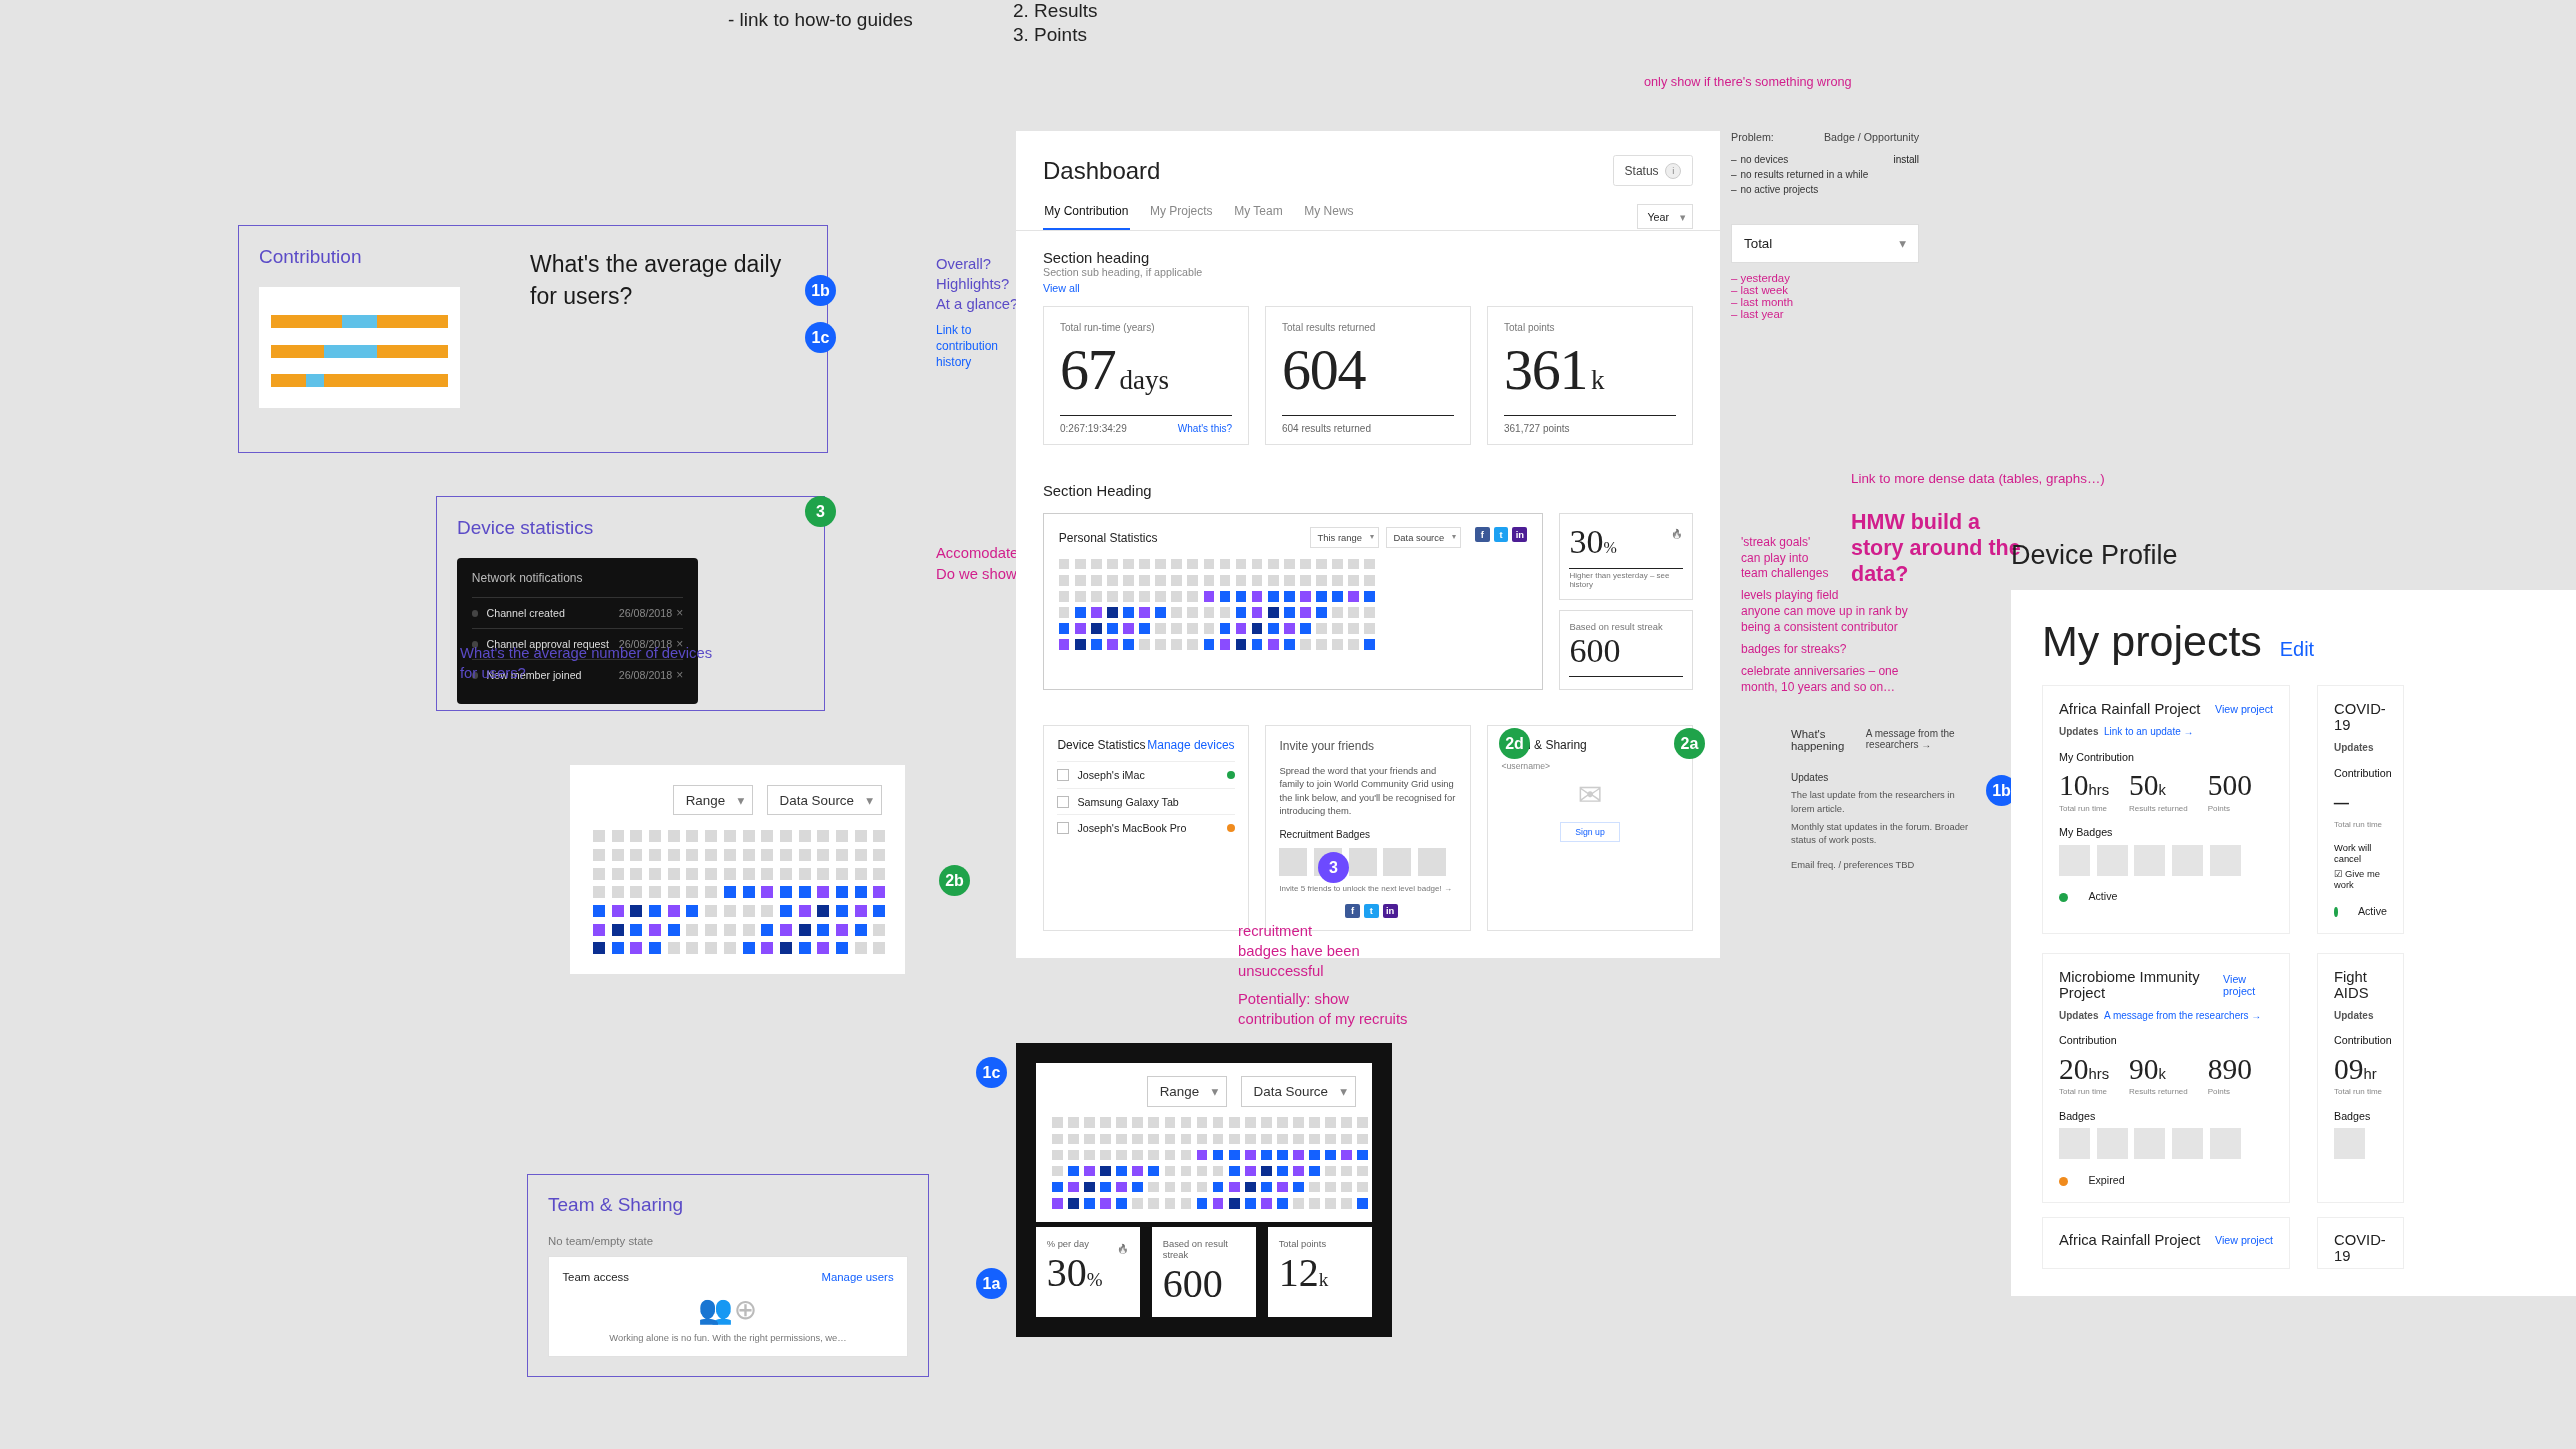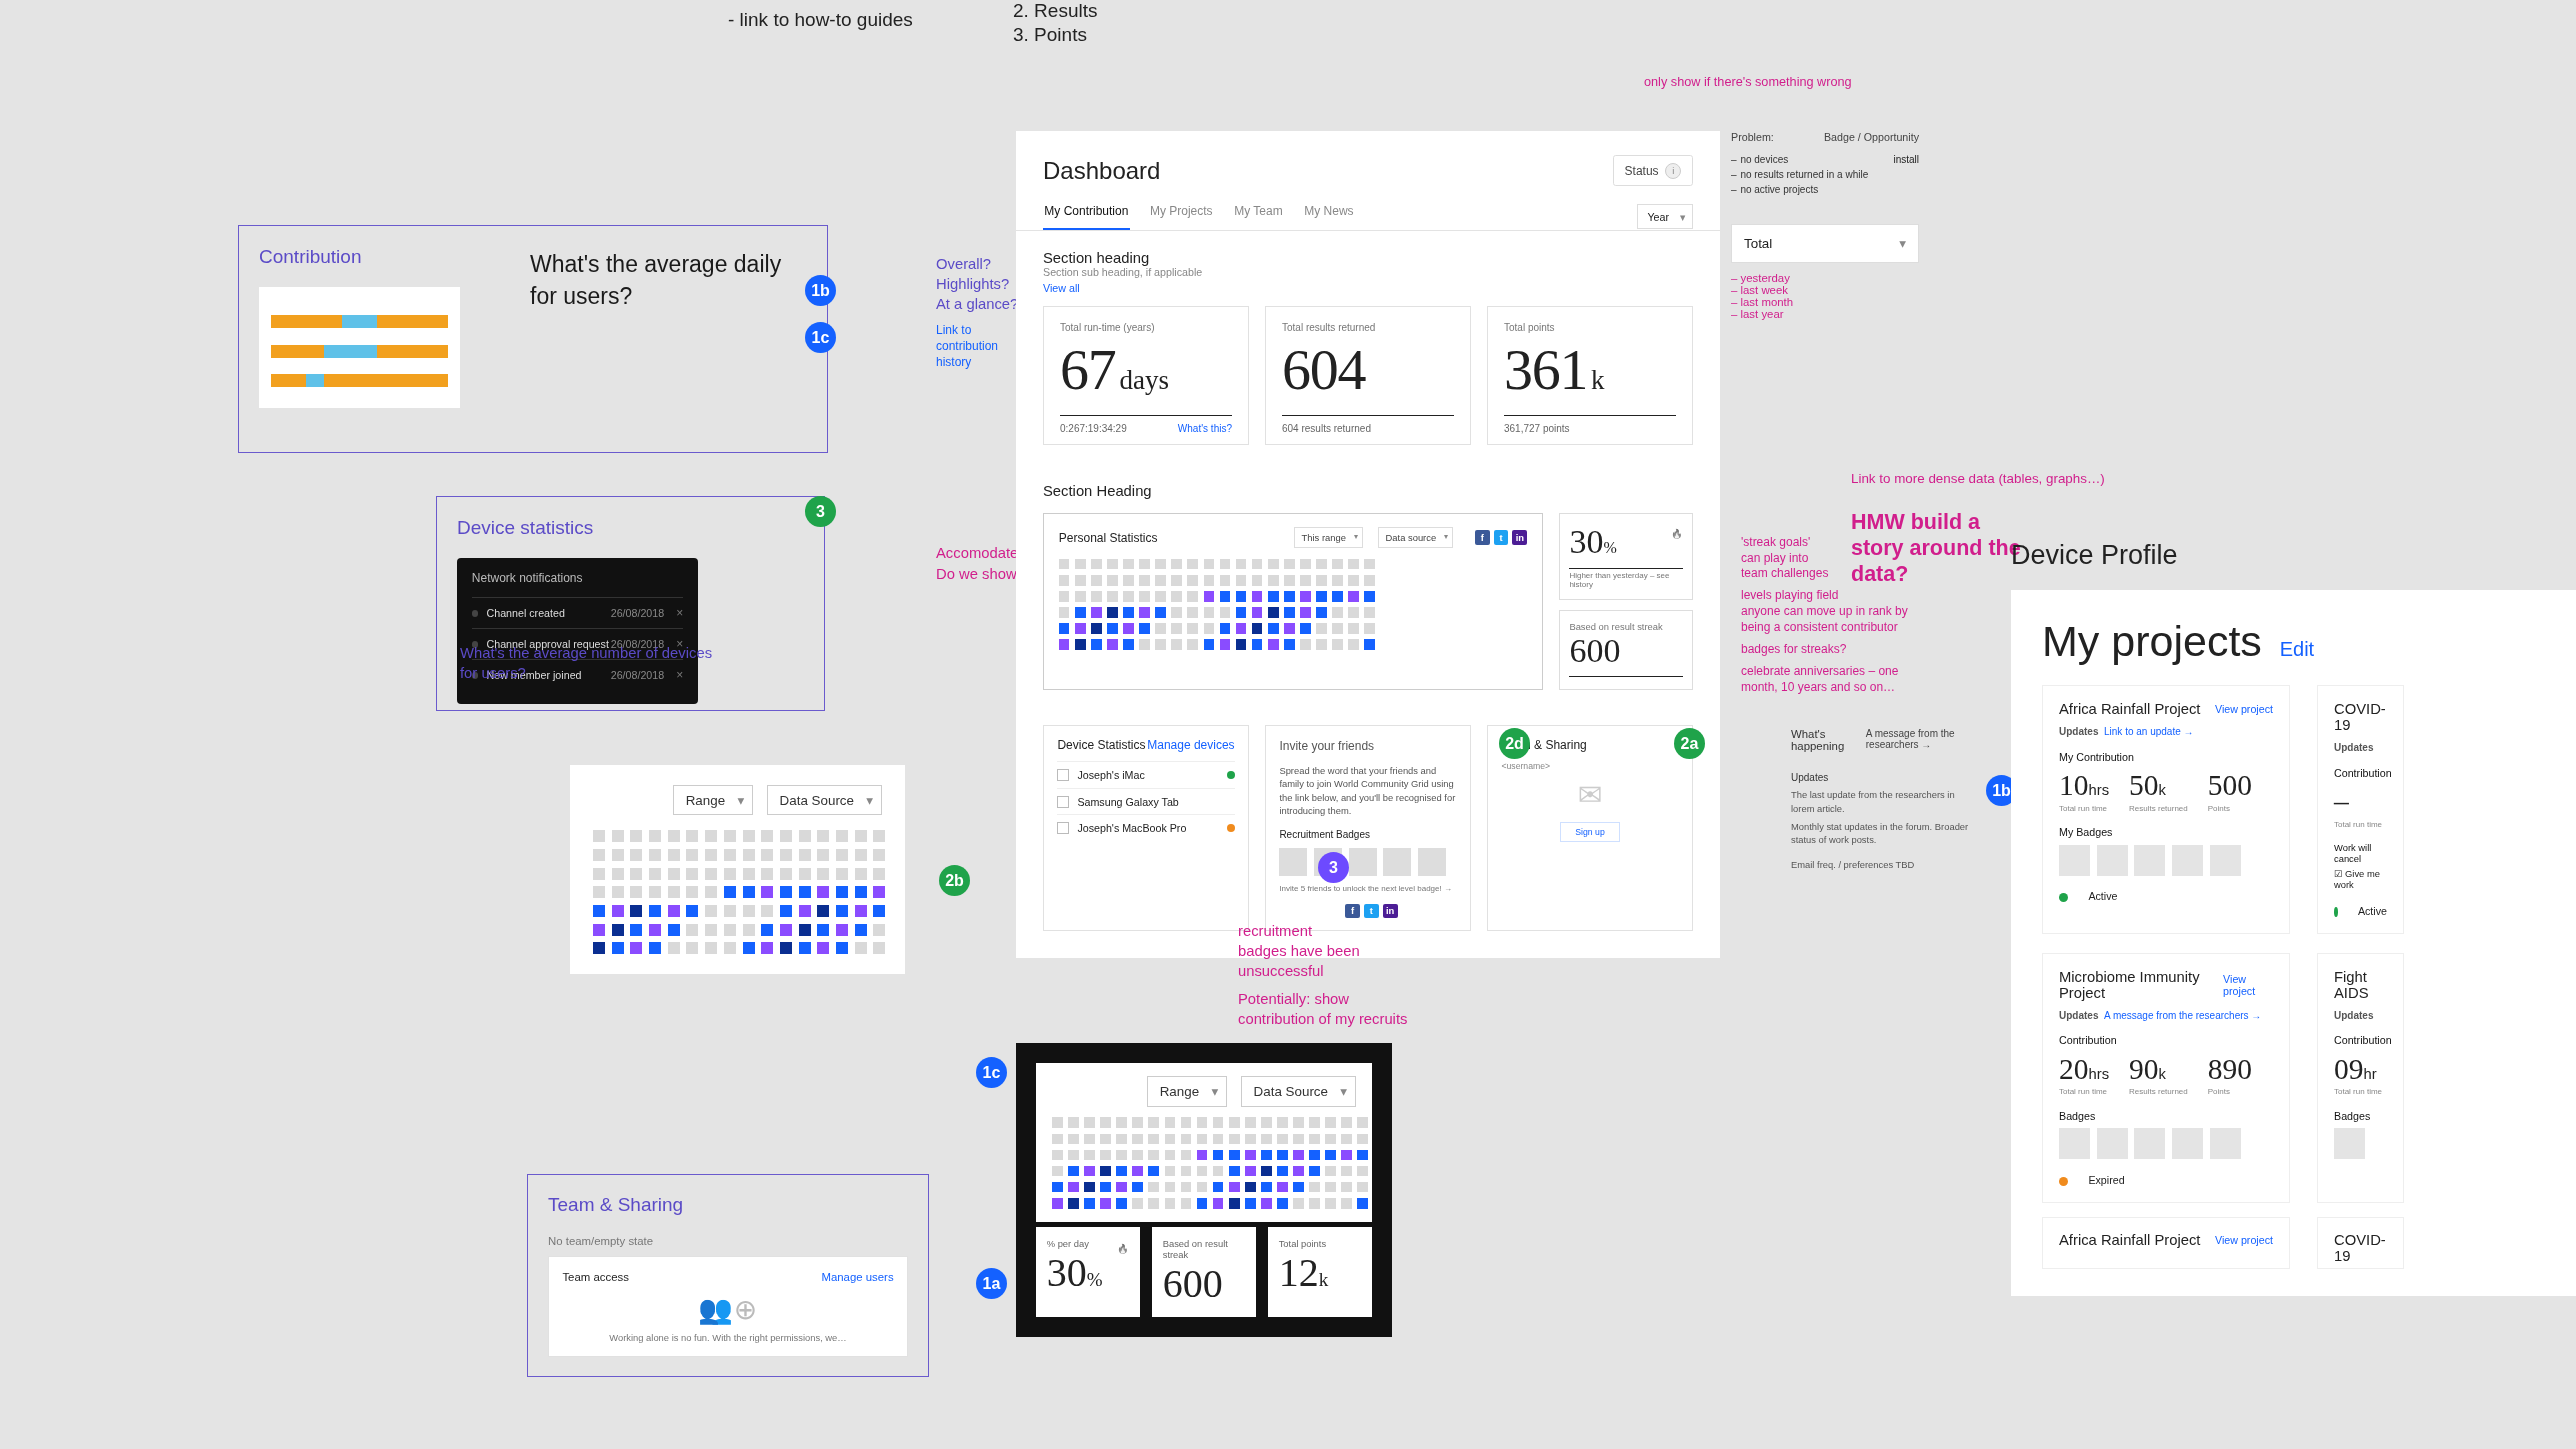--- a/index.html
+++ b/index.html
@@ -21,21 +21,21 @@
 .note { position: absolute; font-size: 14.8px; line-height:1.35; }
 .note.purple { color:#5b4bc7; }
 .note.magenta { color:#d11e8c; }
 .note.blue { color:#1461ff; }
 
 .dark-card { background:#111; color:#ddd; border-radius:4px; padding:13.4px 14.8px; width:241px; }
 .dark-card .dc-title { font-size:12px; color:#bbb; margin-bottom:12px; }
 .dark-row { display:flex; align-items:center; justify-content:space-between; font-size:10.7px; padding:8px 0; border-top:0.7px solid #333; }
 .dark-row .dot { width:6.7px;height:6.7px;border-radius:50%; background:#444; }
 .dark-row .left { display:flex; align-items:center; gap:8px; }
-.dark-row .right { display:flex; align-items:center; gap:12px; color:#888; }
+.dark-row .right { display:flex; align-items:center; gap:4px; color:#888; }
 .dark-row .x { font-size:12px; color:#777; }
 
 .grid-panel { background:#fff; padding:20px 23px; }
 .filters { display:flex; gap:13.4px; justify-content:flex-end; margin-bottom:14.8px; }
 .filter { border:0.7px solid #ccc; padding:6.7px 27px 6.7px 12px; font-size:13.4px; color:#333; position:relative; }
 .filter:after { content:"\25BE"; position:absolute; right:8px; color:#888; }
 
 .dot-grid { display:grid; grid-template-columns: repeat(22, 12px); gap:6.7px; }
 .dot-grid .d { width:12px; height:12px; background:#d9d9d9; }
 .dot-grid .db { background:#1461ff; }
@@ -61,21 +61,21 @@
 .stat-row { display:flex; gap:16px; }
 .stat-card { flex:1; border:0.7px solid #e1e1e1; padding:14.8px 16px 10.7px 16px; position:relative; }
 .stat-label { font-size:10px; color:#777; margin-bottom:8px; }
 .stat-num { font-size:58px; font-weight:300; letter-spacing:-1.3px; line-height:1; font-family: Georgia, "Times New Roman", serif; }
 .stat-unit { font-size:27px; font-weight:300; margin-left:4px; font-family: Georgia, serif; }
 .stat-divider { height:0.7px; background:#222; margin:16px 0 6.7px 0; }
 .stat-foot { display:flex; justify-content:space-between; font-size:10px; color:#666; }
 
 .ps-panel { border:1px solid #ccc; padding:13.4px 14.8px; position:relative; }
 .ps-head { display:flex; justify-content:space-between; align-items:center; margin-bottom:10.7px; font-size:12px; }
-.ps-filters { display:flex; gap:15px; align-items:center; }
+.ps-filters { display:flex; gap:7px; align-items:flex-start; }
 .ps-filter { border:0.7px solid #ddd; padding:4px 16px 4px 6.7px; font-size:9.4px; color:#444; position:relative; }
 .ps-filter:after { content:"\25BE"; position:absolute; right:4px; color:#888; font-size:8px; }
 .social { display:flex; gap:4px; margin-left:6.7px; }
 .social .s { width:14.8px;height:14.8px;display:flex;align-items:center;justify-content:center;font-size:9.4px;font-weight:700;color:#fff;border-radius:2px; }
 .fb{background:#3b5998;} .tw{background:#1da1f2;} .li{background:#4c1d95;}
 
 .ps-grid { display:grid; grid-template-columns: repeat(20, 10.7px); gap:5.4px; }
 .ps-grid .d { width:10.7px;height:10.7px;background:#d9d9d9; }
 .ps-grid .db { background:#1461ff; } .ps-grid .dp { background:#8a4cff; } .ps-grid .dd { background:#0a2e91; }
 

